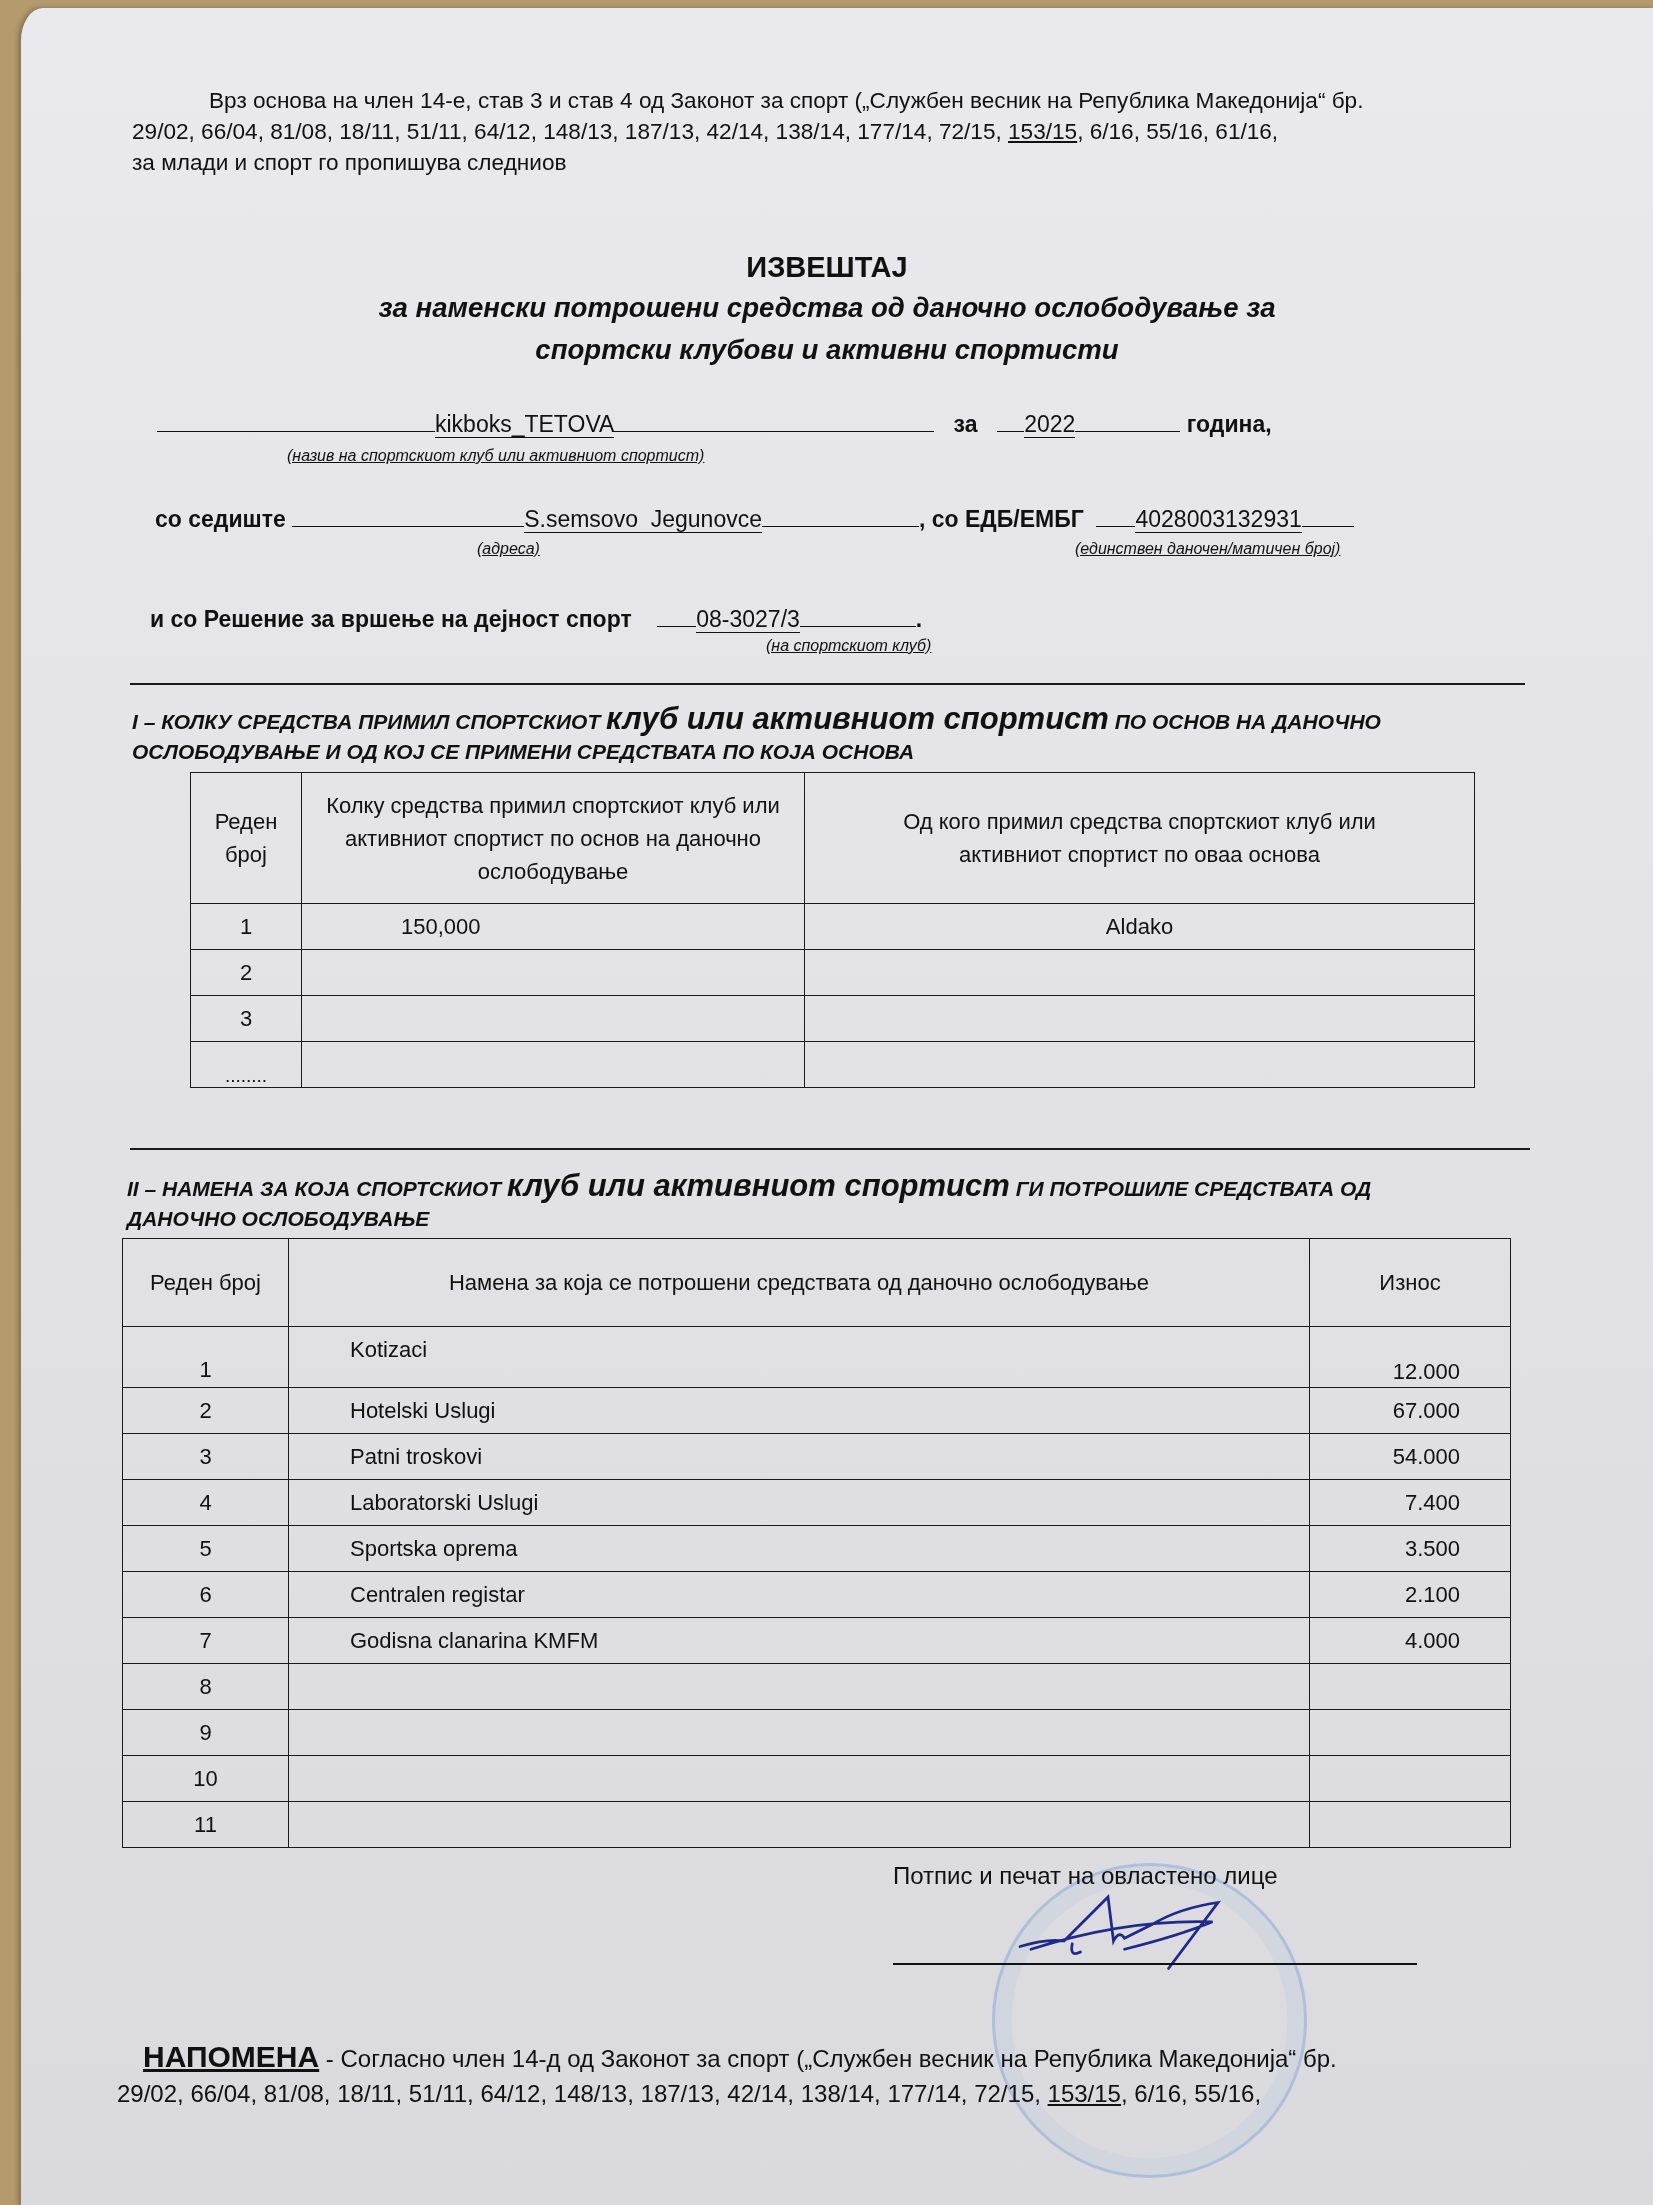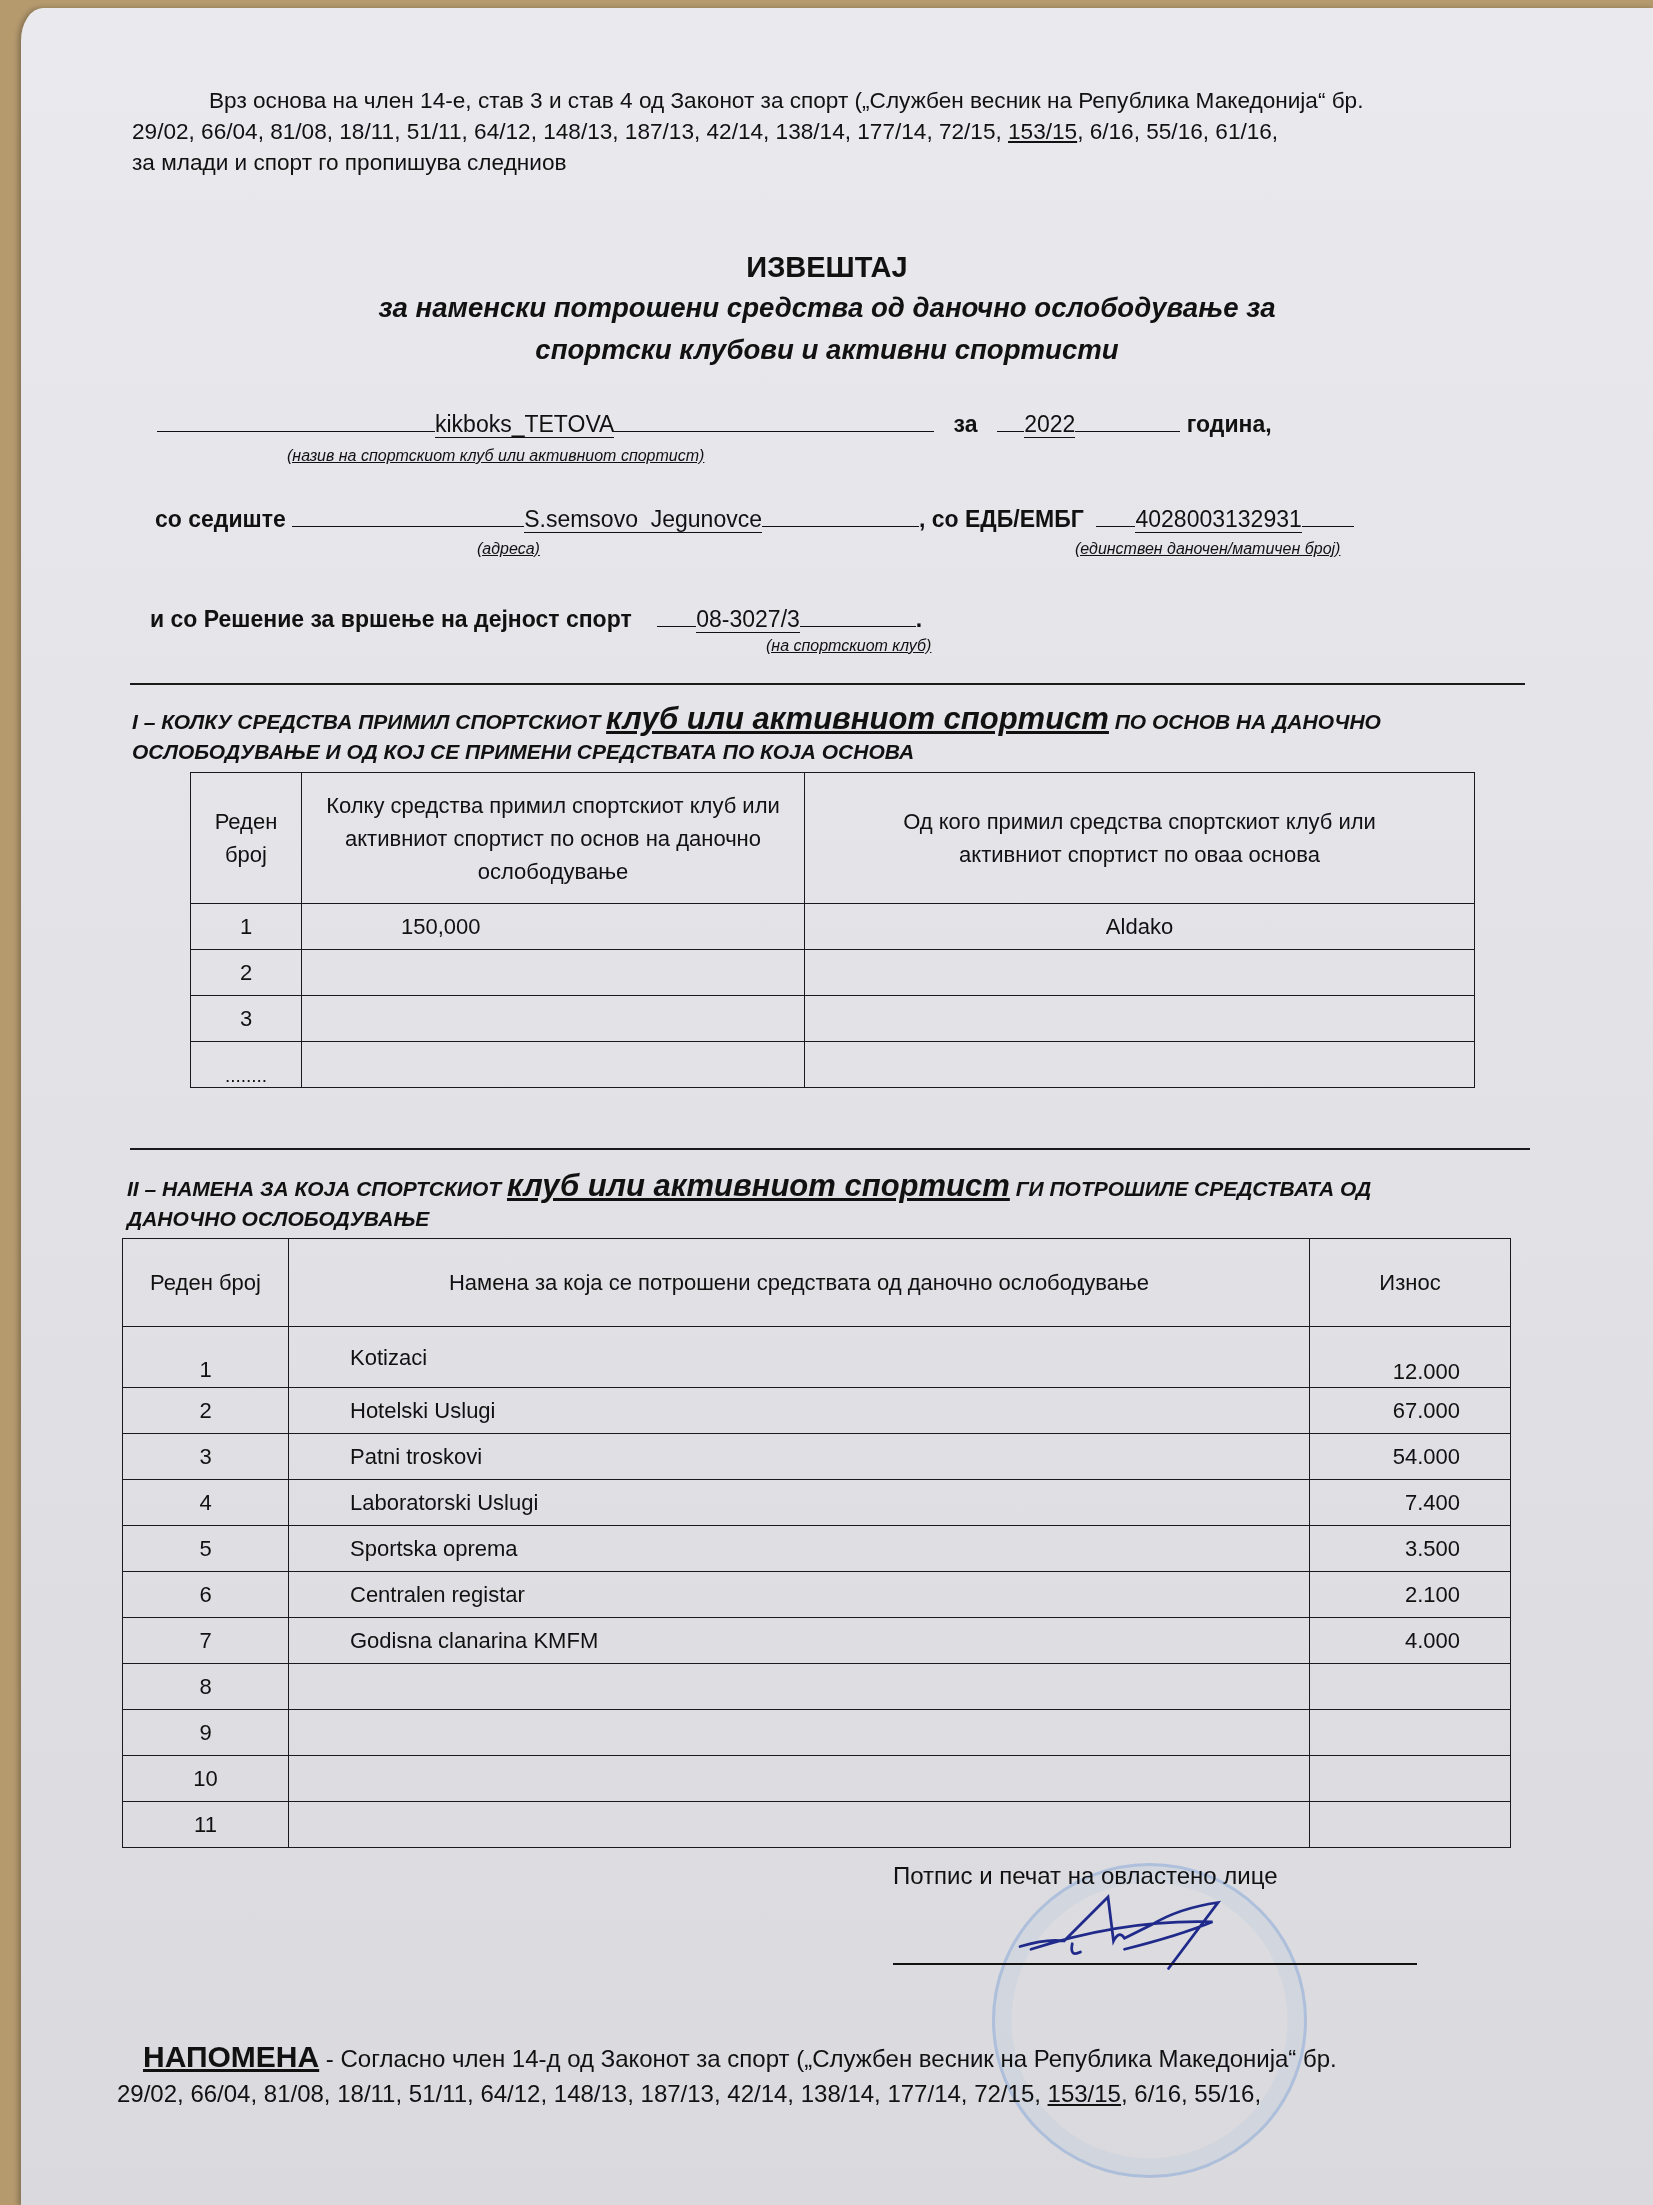--- a/index.html
+++ b/index.html
@@ -26,21 +26,21 @@
   .title { left:0; width:1654px; text-align:center; }
   .t1 { top:251px; font-size:29px; font-weight:bold; }
   .t2 { top:292px; font-size:27.6px; font-weight:bold; font-style:italic; }
   .t3 { top:334px; font-size:27.6px; font-weight:bold; font-style:italic; }
   .line-row { font-size:23px; white-space:nowrap; }
   .fill { display:inline-block; border-bottom:1.7px solid #111; height:22px; vertical-align:baseline; }
   .hint { font-size:16px; font-style:italic; white-space:nowrap;text-decoration:underline; }
   .bold { font-weight:bold; }
   .hr { position:absolute; height:2.2px; background:#1a1a1a; }
   .sec-head { font-size:21px; font-weight:bold; font-style:italic; line-height:36px; text-transform:none; }
-  .sec-head .big { font-size:31px;text-decoration:underline; }
+  .sec-head .big { font-size:31px; }
   table.grid { position:absolute; border-collapse:collapse; font-size:22px; }
   table.grid td, table.grid th {
     border:1.7px solid #1a1a1a; padding:0 5.5px; font-weight:normal; vertical-align:middle;
   }
   table.grid th { text-align:center; line-height:33px; }
   .c { text-align:center; }
   .r { text-align:right; padding-right:50px !important; }
   .l { text-align:left; padding-left:61px !important; }
   .sig-label { font-size:24px; }
   .sig-line { position:absolute; height:2.2px; background:#111; }
@@ -139,21 +139,21 @@
   <thead>
     <tr style="height:88px">
       <th style="width:154px">Реден број</th>
       <th style="width:1009px">Намена за која се потрошени средствата од даночно ослободување</th>
       <th>Износ</th>
     </tr>
   </thead>
   <tbody>
     <tr style="height:61px">
       <td class="c" style="vertical-align:bottom; padding-bottom:4.4px">1</td>
-      <td class="l" style="vertical-align:bottom; padding-bottom:16px">Kotizaci</td>
+      <td class="l" style="vertical-align:bottom; padding-bottom:24px">Kotizaci</td>
       <td class="r" style="vertical-align:bottom; padding-bottom:2.2px">12.000</td>
     </tr>
     <tr style="height:46px">
       <td class="c">2</td>
       <td class="l">Hotelski Uslugi</td>
       <td class="r">67.000</td>
     </tr>
     <tr style="height:46px">
       <td class="c">3</td>
       <td class="l">Patni troskovi</td>

